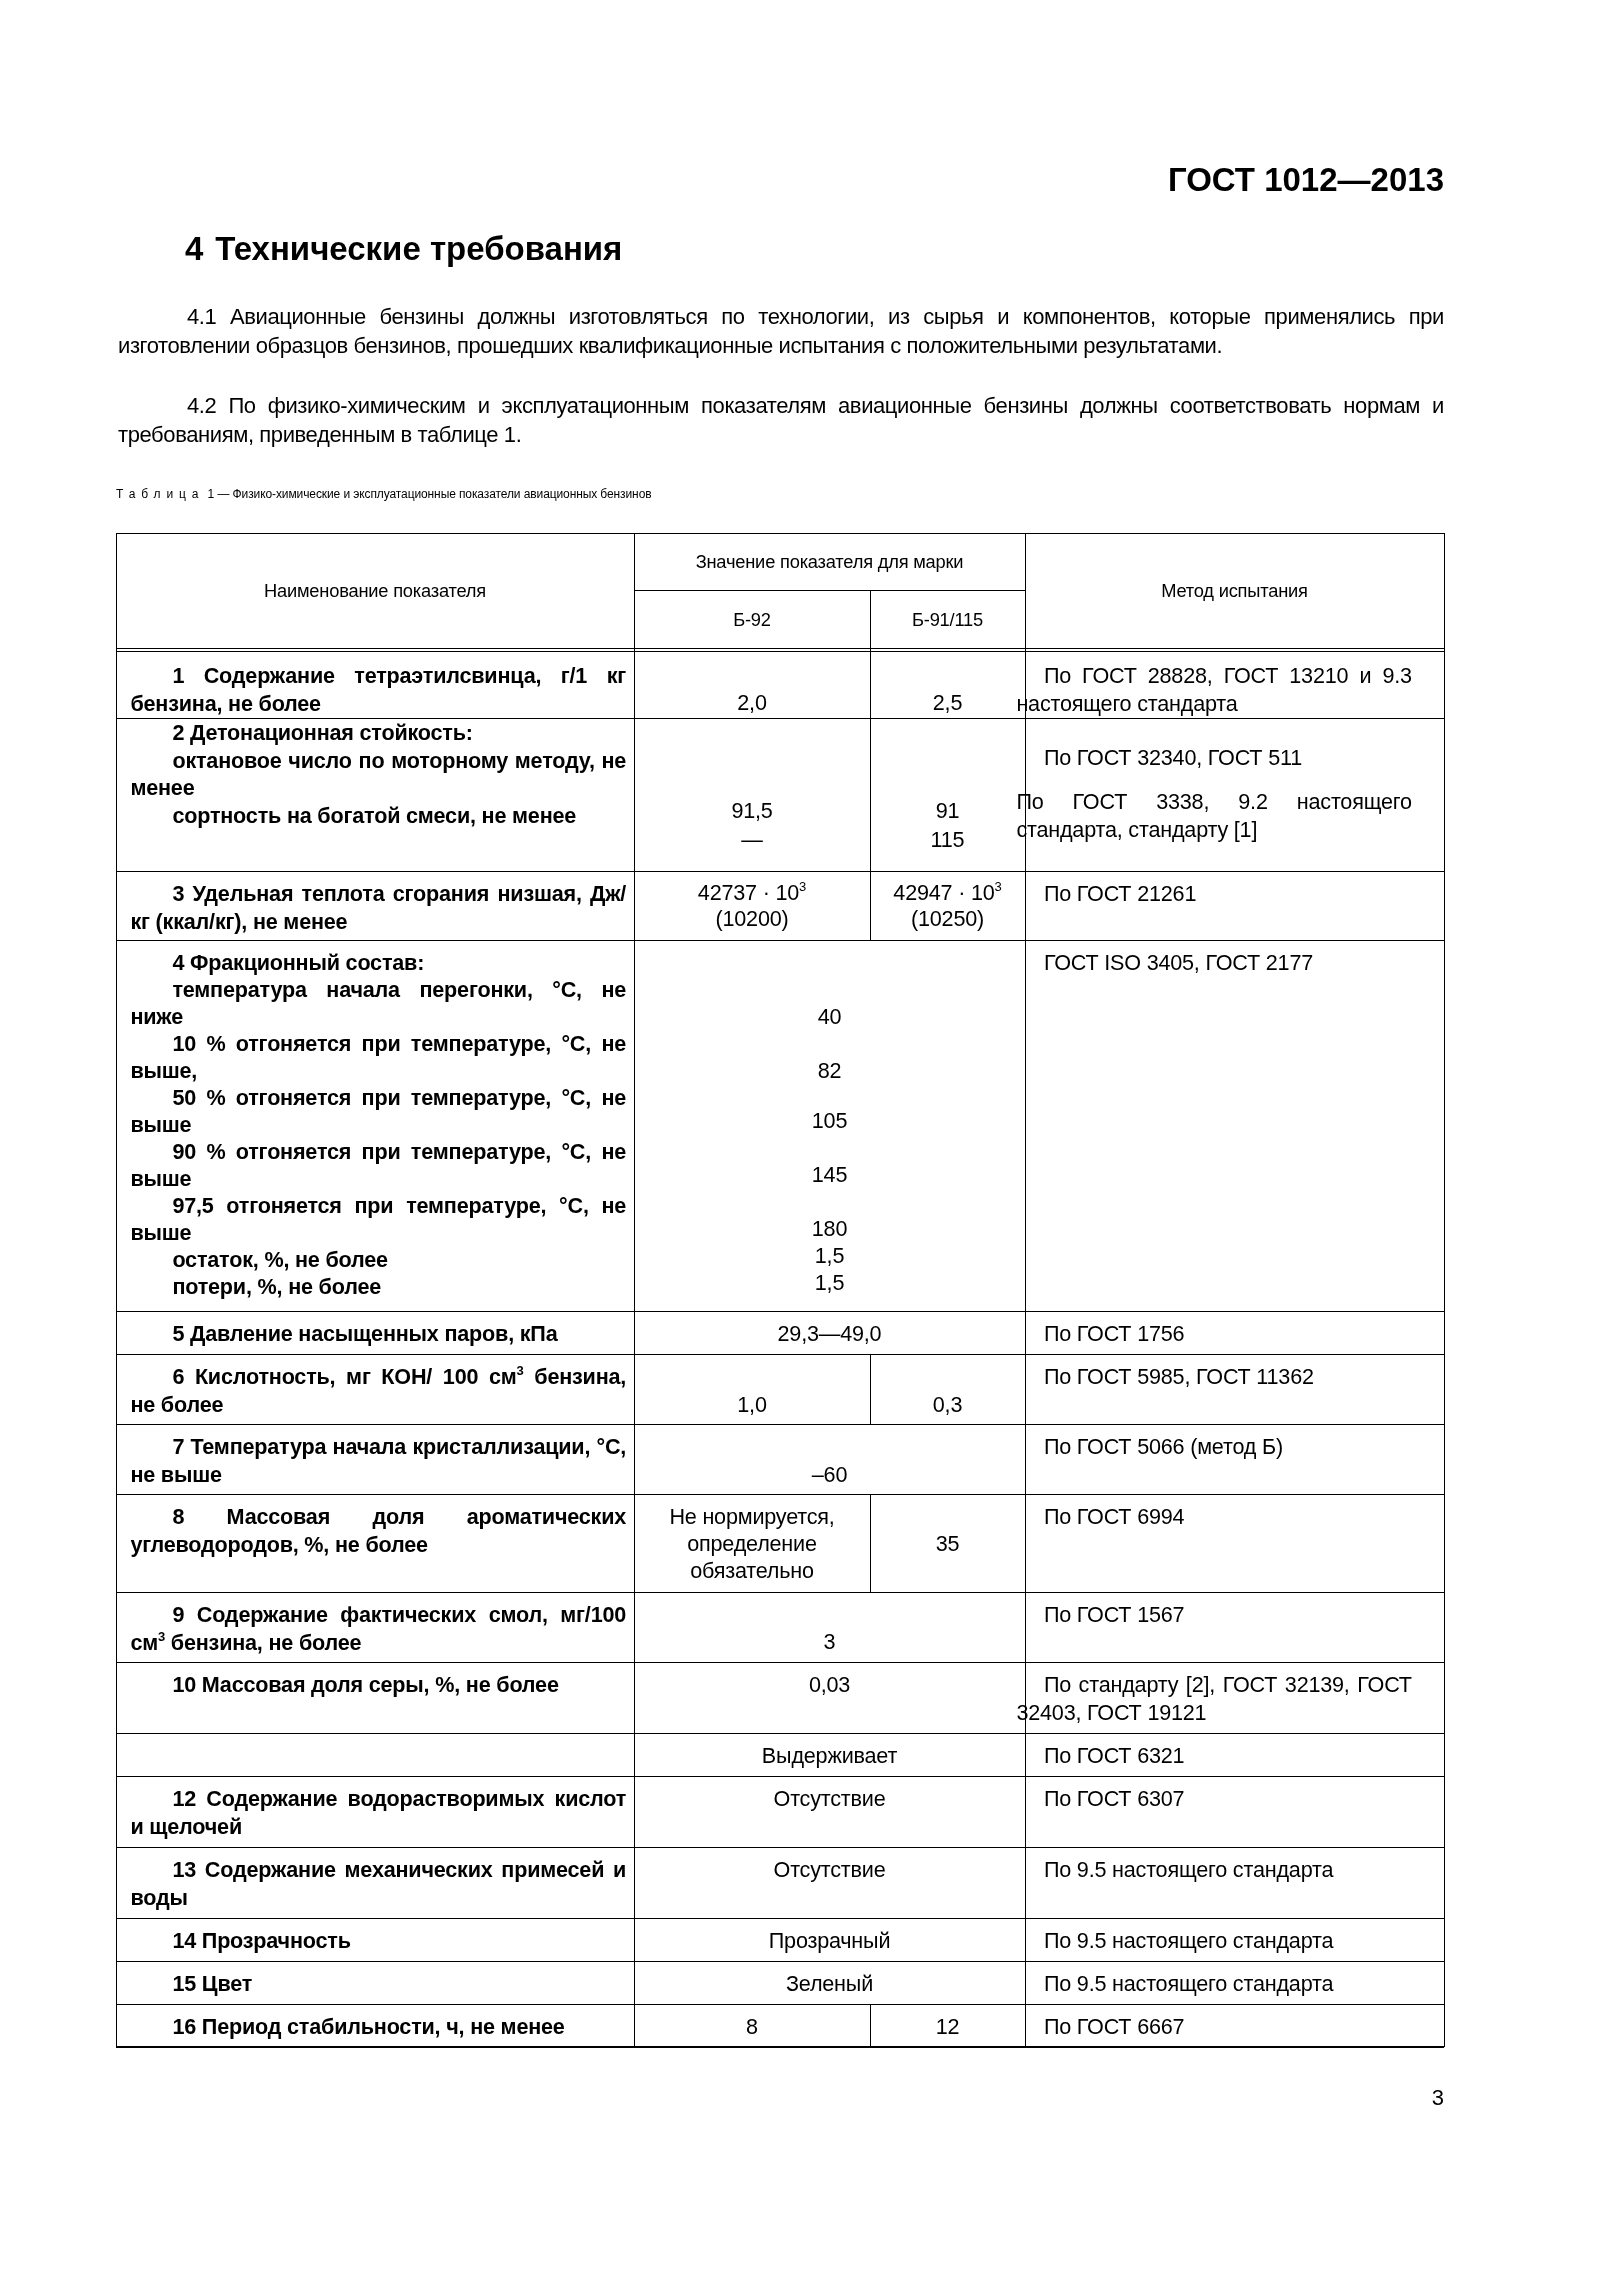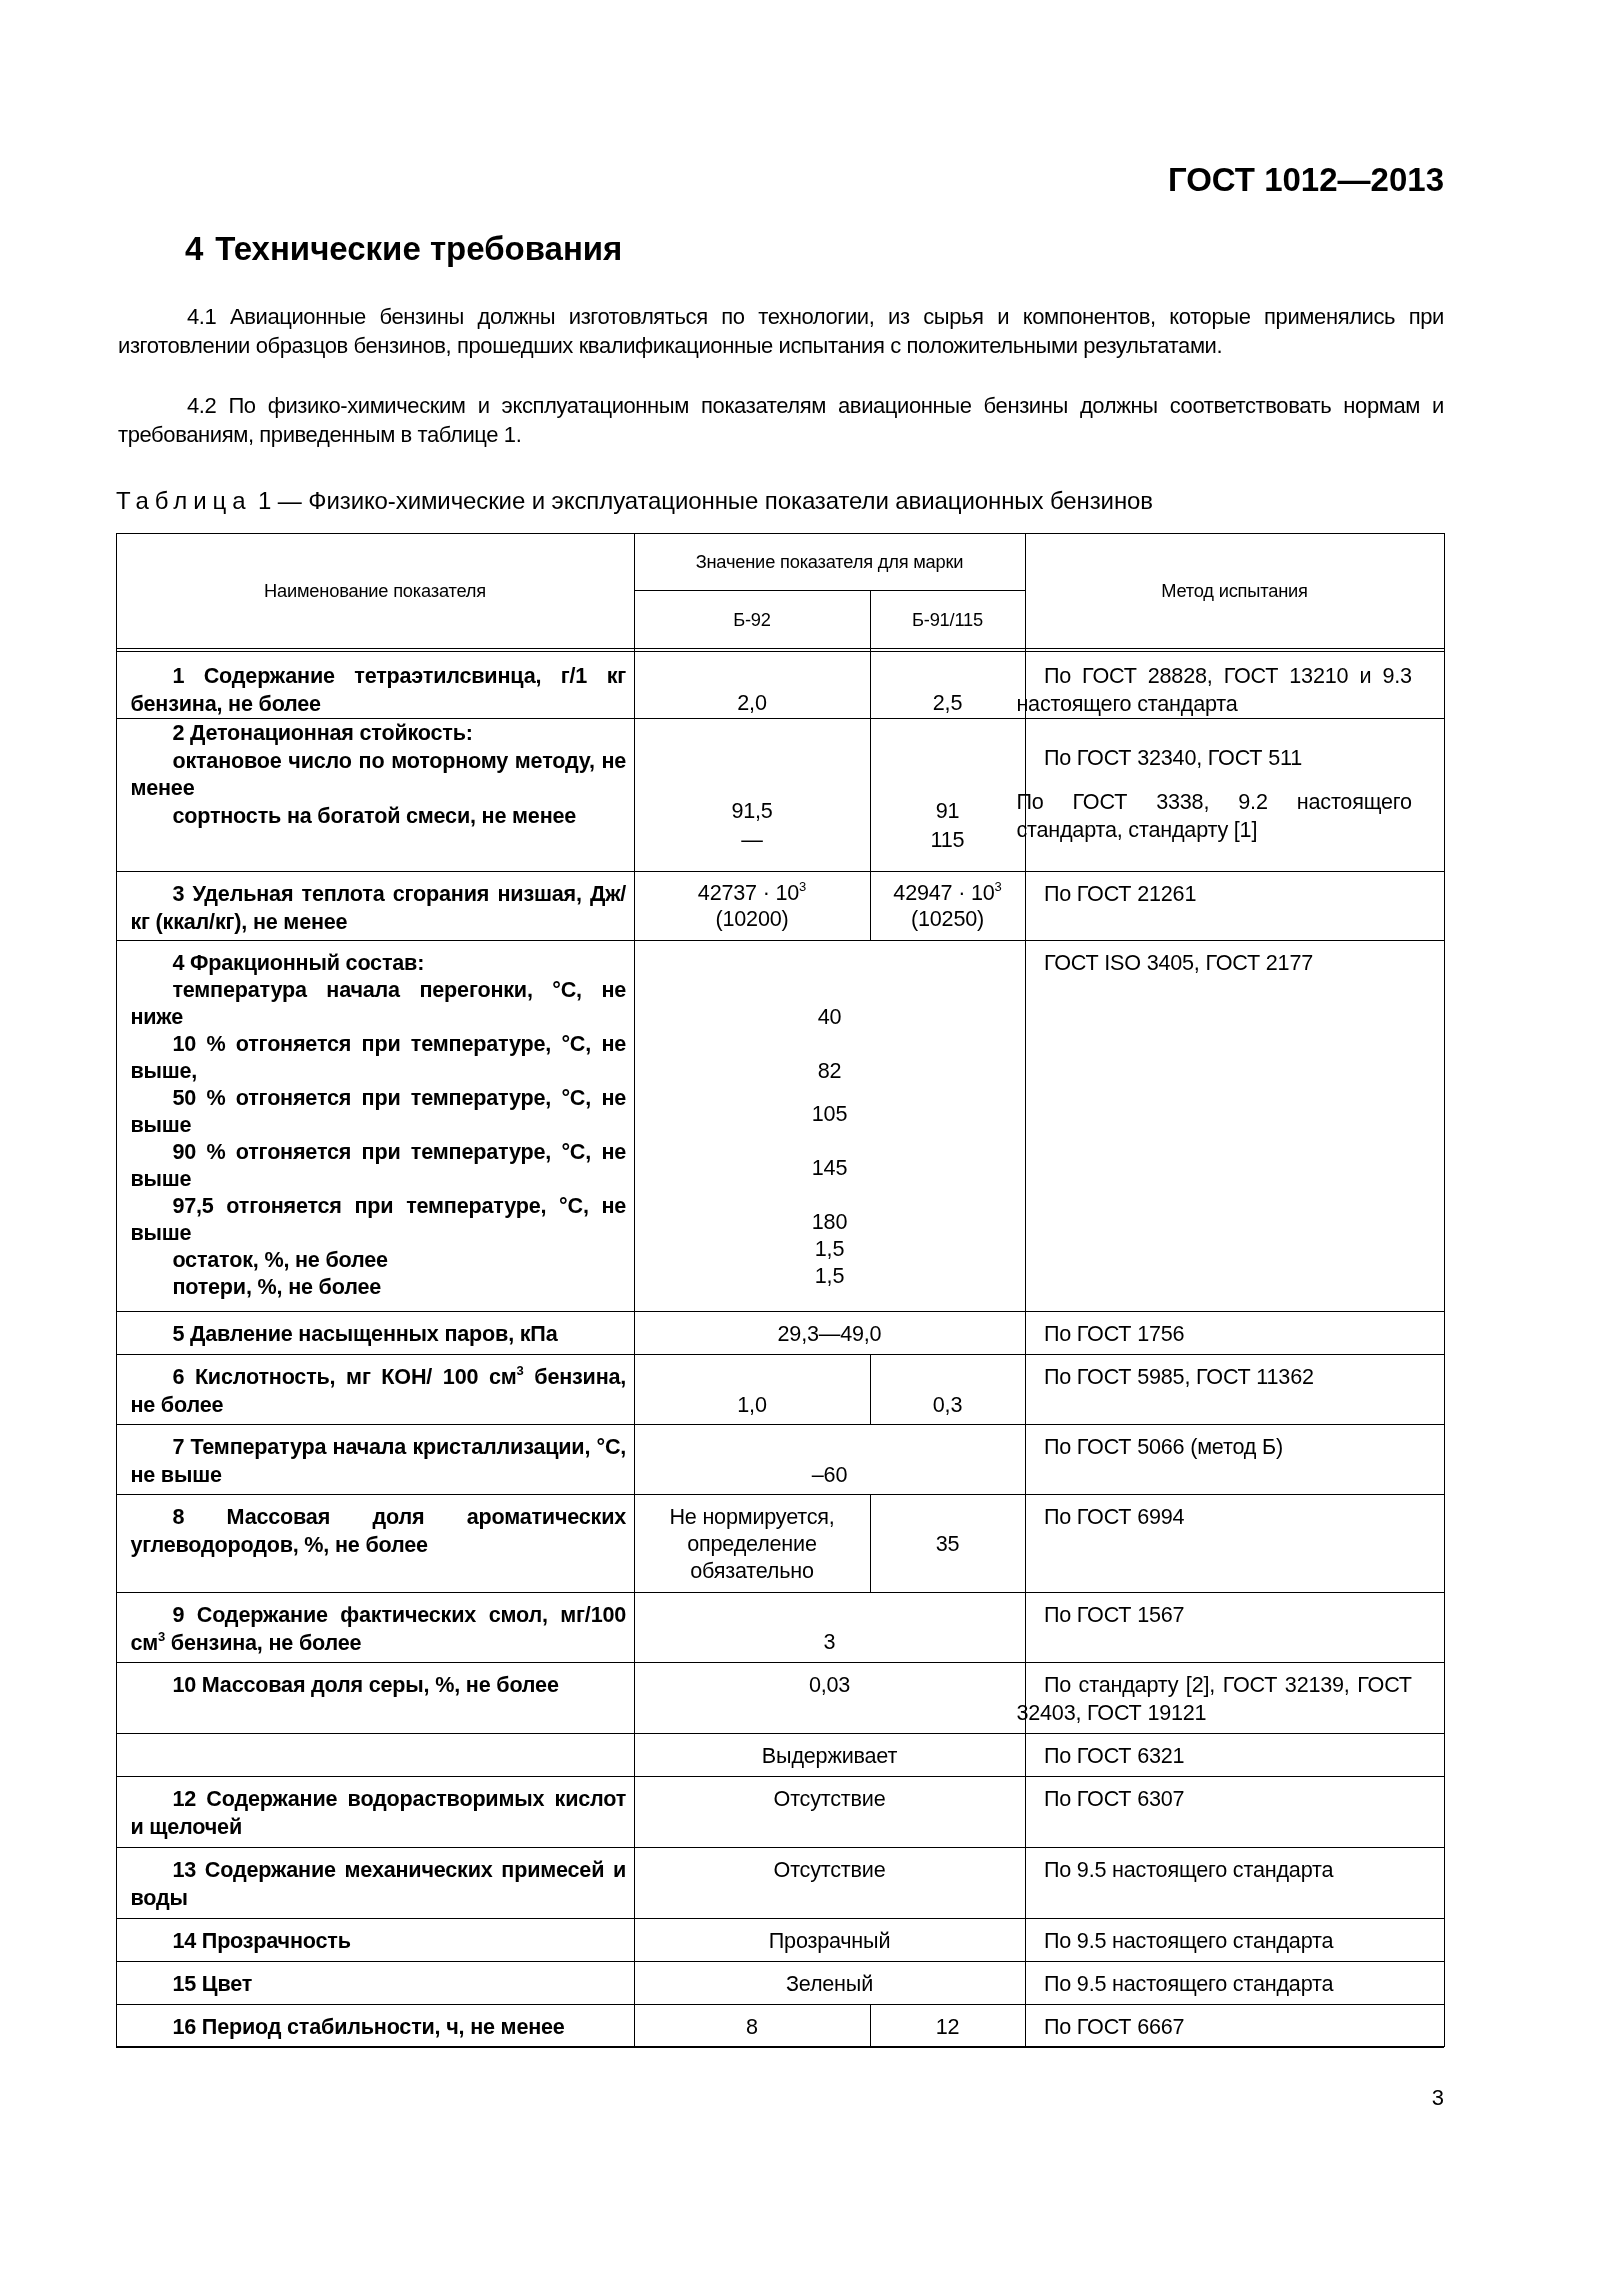--- a/index.html
+++ b/index.html
@@ -6,21 +6,21 @@
   body { width: 1623px; height: 2295px; position: relative; overflow: hidden;
          font-family: "Liberation Sans", "DejaVu Sans", sans-serif; color: #000; }
   .abs { position: absolute; }
   #doc-header { right: 179px; top: 161px; font-size: 33px; font-weight: bold; white-space: nowrap; }
   #section-title { left: 185px; top: 230px; font-size: 33px; font-weight: bold; white-space: nowrap; }
   #section-title .num { margin-right: 11.8px; }
   .para { position: absolute; left: 118px; width: 1326px; font-size: 22px; line-height: 29.4px;
           text-align: justify; text-indent: 69px; letter-spacing: -0.4px; }
   #p41 { top: 302px; }
   #p42 { top: 391px; }
-  #caption { left: 116px; top: 487px; font-size: 24px; white-space: nowrap; letter-spacing: -0.1px; }
+  #caption { left: 116px; top: 487px; font-size: 12px; white-space: nowrap; letter-spacing: -0.1px; }
   #caption .spaced { letter-spacing: 5.9px; }
 
   #table { position: absolute; left: 116px; top: 533px; width: 1328px; height: 1513px; }
   .hline { position: absolute; left: 0; width: 1328px; height: 0; border-top: 1.3px solid #000; }
   .vline { position: absolute; width: 0; border-left: 1.3px solid #000; }
   .vline.thin { border-left: 1px solid #000; }
   .cell { position: absolute; box-sizing: border-box; font-size: 21.6px; line-height: 27.5px;
           letter-spacing: -0.2px; }
   .hdr { font-size: 18.3px; line-height: 22px; text-align: center; display: flex; align-items: center; justify-content: center; }
   .c1 { left: 0; width: 518px; padding: 9.2px 7.9px 0 14.4px; text-align: justify; font-weight: bold; }
@@ -134,21 +134,21 @@
     <span class="ln ind">10 % отгоняется при температуре, °С, не выше,</span>
     <span class="ln ind">50 % отгоняется при температуре, °С, не выше</span>
     <span class="ln ind">90 % отгоняется при температуре, °С, не выше</span>
     <span class="ln ind">97,5 отгоняется при температуре, °С, не выше</span>
     <span class="ln ind" style="text-align:left">остаток, %, не более</span>
     <span class="ln ind" style="text-align:left">потери, %, не более</span>
   </div>
   <div class="cell c23" style="top:407px;line-height:27px;padding-top:63px">
     <div>40</div>
     <div style="margin-top:27px">82</div>
-    <div style="margin-top:16px">105</div>
+    <div style="margin-top:23px">105</div>
     <div style="margin-top:27px">145</div>
     <div style="margin-top:27px">180</div>
     <div>1,5</div>
     <div>1,5</div>
   </div>
   <div class="cell c4" style="top:407px">
       <span class="ln ind">ГОСТ ISO 3405, ГОСТ 2177</span>
     </div>
 
   <div class="cell c1" style="top:778px">

